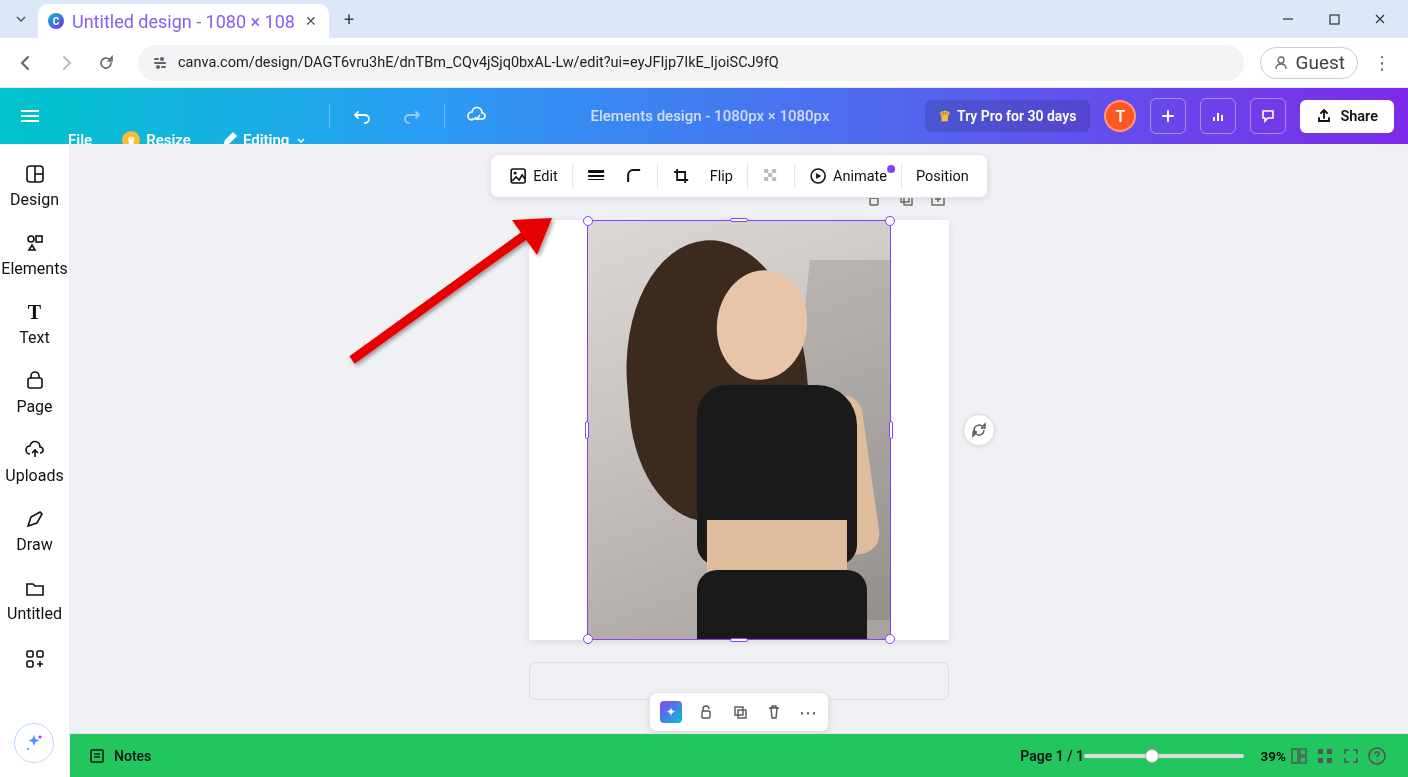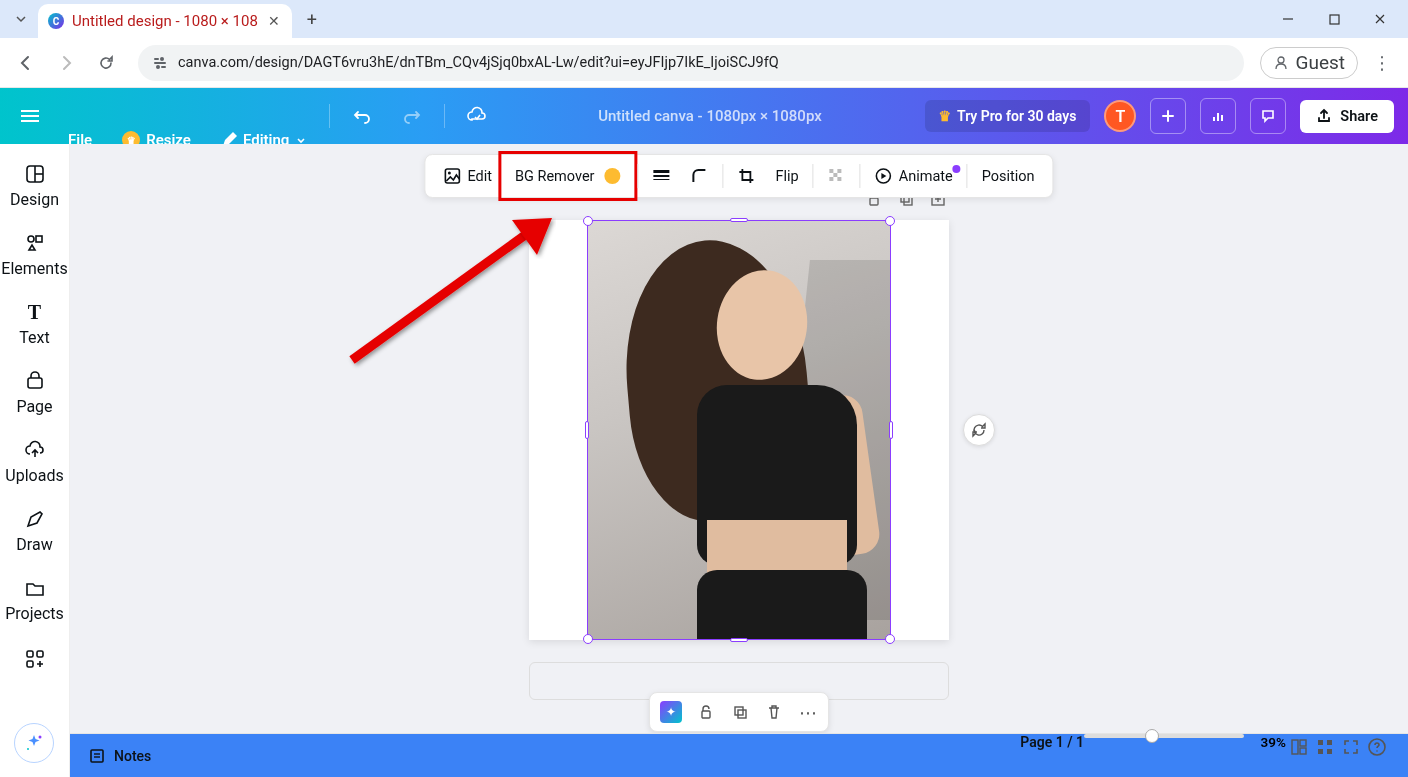--- a/index.html
+++ b/index.html
@@ -3,21 +3,21 @@
 <meta charset="utf-8">
 <style>
 * { margin: 0; padding: 0; box-sizing: border-box; font-family: -apple-system, BlinkMacSystemFont, "Segoe UI", Roboto, sans-serif; }
 body { width: 1408px; height: 777px; overflow: hidden; background: #fff; }
 
 
 .browser-titlebar { height: 38px; background: #dce8fa; display: flex; align-items: center; padding: 0 8px; }
 .tab-dropdown { width: 26px; height: 26px; display: flex; align-items: center; justify-content: center; border-radius: 50%; margin-right: 4px; }
 .browser-tab { background: #fff; height: 34px; margin-top: 4px; border-radius: 10px 10px 0 0; display: flex; align-items: center; padding: 0 10px; min-width: 220px; gap: 8px; }
 .favicon { width: 16px; height: 16px; border-radius: 50%; background: linear-gradient(135deg, #00c4cc, #7d2ae8); display:flex; align-items:center; justify-content:center; color:#fff; font-size:10px; font-weight:bold;}
-.tab-title { font-size: 15px; color: #b91c1c; flex: 1; white-space: nowrap; overflow: hidden; }
+.tab-title { font-size: 18px; color: #8b5cf6; flex: 1; white-space: nowrap; overflow: hidden; }
 .tab-close { width: 16px; height: 16px; display: flex; align-items: center; justify-content: center; color: #555; font-size: 14px; }
 .new-tab { width: 28px; height: 28px; display: flex; align-items: center; justify-content: center; color: #444; font-size: 18px; margin-left: 6px; }
 .window-controls { margin-left: auto; display: flex; gap: 22px; padding-right: 8px; color: #333; }
 .win-btn { width: 24px; height: 24px; display: flex; align-items: center; justify-content: center; }
 
 .browser-toolbar { height: 50px; background: #fff; display: flex; align-items: center; padding: 0 10px; gap: 8px; border-bottom: 1px solid #e8e8e8; }
 .nav-btn { width: 32px; height: 32px; display: flex; align-items: center; justify-content: center; color: #5f6368; font-size: 18px; border-radius: 50%; }
 .nav-btn.disabled { color: #bbb; }
 .addr-bar { flex: 1; height: 36px; background: #f1f3f4; border-radius: 18px; display: flex; align-items: center; padding: 0 14px; gap: 10px; margin: 8px 8px; }
 .site-icon { color: #5f6368; font-size: 14px; }
@@ -87,21 +87,21 @@
 .shadow-cast { position: absolute; top: 40px; right: -20px; width: 120px; height: 360px; background: rgba(0,0,0,0.12); transform: skew(-6deg); }
 
 
 .float-toolbar { position: absolute; bottom: 48px; left: 50%; transform: translateX(-50%); background: #fff; border: 1px solid #e5e5e5; border-radius: 8px; height: 40px; display: flex; align-items: center; padding: 0 10px; gap: 14px; box-shadow: 0 2px 6px rgba(0,0,0,0.1); }
 .float-icon { width: 20px; height: 20px; display: flex; align-items: center; justify-content: center; color: #555; }
 .magic-icon { background: linear-gradient(135deg, #8b3dff, #00c4cc); border-radius: 4px; color: #fff; font-size: 12px; width: 22px; height: 22px; }
 
 .page-add-bar { margin: 22px auto 0; width: 420px; height: 38px; border: 1px solid #ddd; border-radius: 6px; display:flex; align-items:center; justify-content:center; color:#888; }
 
 
-.bottom-bar { height: 44px; border-top: 1px solid #e5e5e5; background: #3b82f6; display: flex; padding: 0 18px; }
+.bottom-bar { height: 44px; border-top: 1px solid #e5e5e5; background: #22c55e; display: flex; align-items: center; padding: 0 18px; }
 .notes-btn { display: flex; align-items: center; gap: 8px; font-size: 14px; color: #0d1216; font-weight: 500; }
 .bottom-spacer { flex: 1; }
 .page-indicator { font-size: 14px; font-weight: 600; color: #0d1216; }
 .zoom-slider { width: 160px; height: 4px; background: #ddd; border-radius: 2px; position: relative; }
 .zoom-thumb { position: absolute; left: 38%; top: -5px; width: 14px; height: 14px; background: #fff; border: 1px solid #aaa; border-radius: 50%; }
 .zoom-pct { font-size: 13.5px; font-weight: 600; min-width: 42px; text-align: right; }
 .view-btn { width: 26px; height: 26px; display: flex; align-items: center; justify-content: center; color: #555; }
 
 
 .arrow-annot { position: absolute; top: 56px; left: 272px; pointer-events: none; z-index: 10; }
@@ -211,21 +211,21 @@
         <path d="M14 8l3 3-3 3M17 11H7a4 4 0 010-8" stroke="#fff" stroke-width="1.8" fill="none" stroke-linecap="round" transform="scale(1,-1) translate(0,-20)"></path>
       </svg>
   </div>
   <div class="topbar-divider"></div>
   <div class="topbar-icon">
     <svg width="22" height="22" viewBox="0 0 22 22">
         <path d="M6 15a4 4 0 010-8 5 5 0 0110 1 3 3 0 010 6H6z" stroke="#fff" stroke-width="1.6" fill="none"></path>
         <path d="M9 12l2 2 3-4" stroke="#fff" stroke-width="1.6" fill="none"></path>
       </svg>
   </div>
-  <div class="design-title">Untitled canva - 1080px × 1080px</div>
+  <div class="design-title">Elements design - 1080px × 1080px</div>
   <div class="try-pro">
     <span style="color:#fdbb30">♛</span>
     <span>Try Pro for 30 days</span>
   </div>
   <div class="avatar">T</div>
   <div class="square-btn">
     <svg width="16" height="16" viewBox="0 0 16 16">
         <path d="M8 3v10M3 8h10" stroke="#fff" stroke-width="2" stroke-linecap="round"></path>
       </svg>
   </div>
@@ -301,21 +301,21 @@
           </svg>
         </div>
       <span class="rail-label">Draw</span>
     </div>
     <div class="rail-item">
       <div class="rail-icon">
           <svg width="22" height="22" viewBox="0 0 22 22">
             <path d="M3 7h6l2 2h8v9H3z" stroke="#0d1216" stroke-width="1.6" fill="none"></path>
           </svg>
         </div>
-      <span class="rail-label">Projects</span>
+      <span class="rail-label">Untitled</span>
     </div>
     <div class="rail-item rail-apps">
       <div class="rail-icon">
           <svg width="22" height="22" viewBox="0 0 22 22">
             <rect x="3" y="3" width="6" height="6" rx="1.5" stroke="#0d1216" stroke-width="1.6" fill="none"></rect>
             <rect x="13" y="3" width="6" height="6" rx="1.5" stroke="#0d1216" stroke-width="1.6" fill="none"></rect>
             <rect x="3" y="13" width="6" height="6" rx="1.5" stroke="#0d1216" stroke-width="1.6" fill="none"></rect>
             <path d="M16 13v6M13 16h6" stroke="#0d1216" stroke-width="1.6"></path>
           </svg>
         </div>
@@ -332,26 +332,20 @@
   <div class="canvas-area">
 
     <div class="context-toolbar">
       <div class="ctx-btn">
         <svg width="18" height="18" viewBox="0 0 18 18">
             <rect x="2" y="2" width="14" height="14" rx="2" stroke="#0d1216" stroke-width="1.6" fill="none"></rect>
             <circle cx="6" cy="6" r="1.5" fill="#0d1216"></circle>
             <path d="M3 14l4-4 3 3 3-5 3 4" stroke="#0d1216" stroke-width="1.6" fill="none"></path>
           </svg>
         <span>Edit</span>
-      </div>
-      <div class="highlight-box">
-        <div class="ctx-btn">
-          <span>BG Remover</span>
-          <span class="pro-dot"></span>
-        </div>
       </div>
       <div class="ctx-divider"></div>
       <div class="ctx-btn">
         <svg width="18" height="14" viewBox="0 0 18 14">
             <rect x="1" y="1" width="16" height="3" fill="#0d1216"></rect>
             <rect x="1" y="6" width="16" height="2" fill="#0d1216"></rect>
             <rect x="1" y="10" width="16" height="1" fill="#0d1216"></rect>
           </svg>
       </div>
       <div class="ctx-btn">

